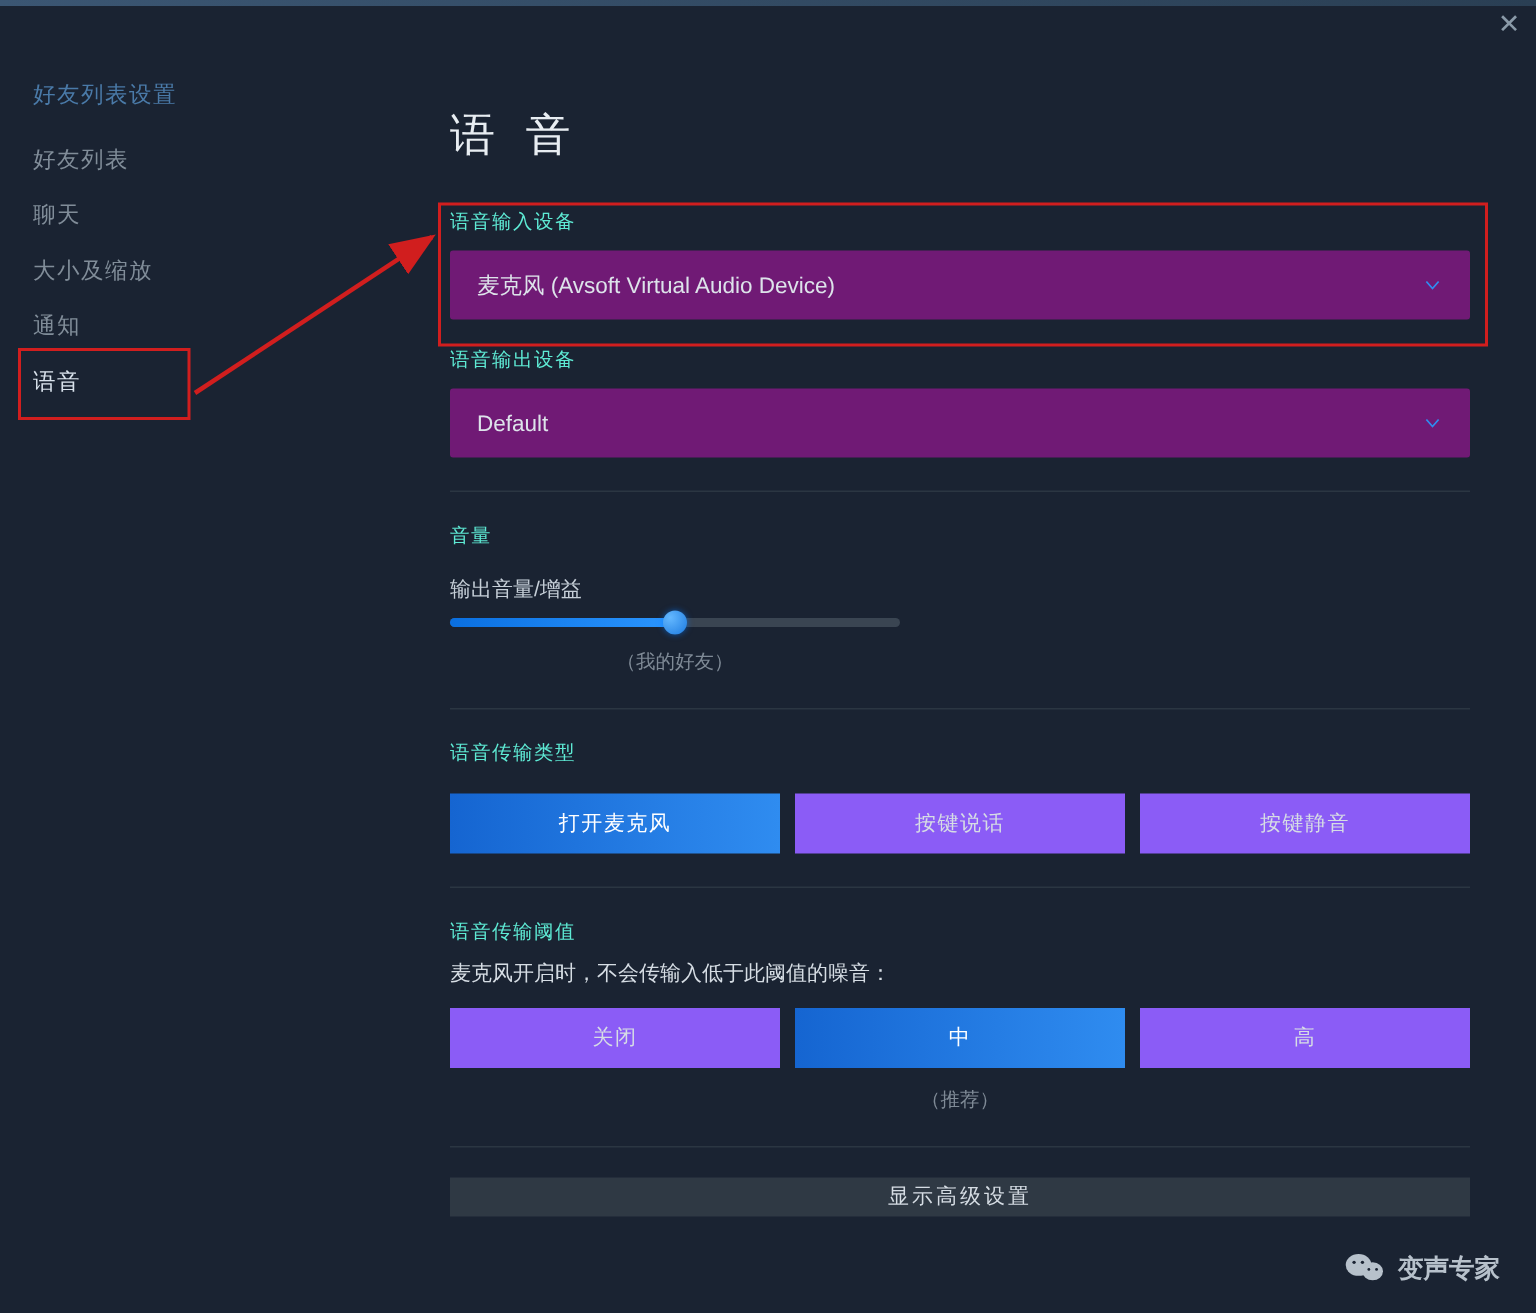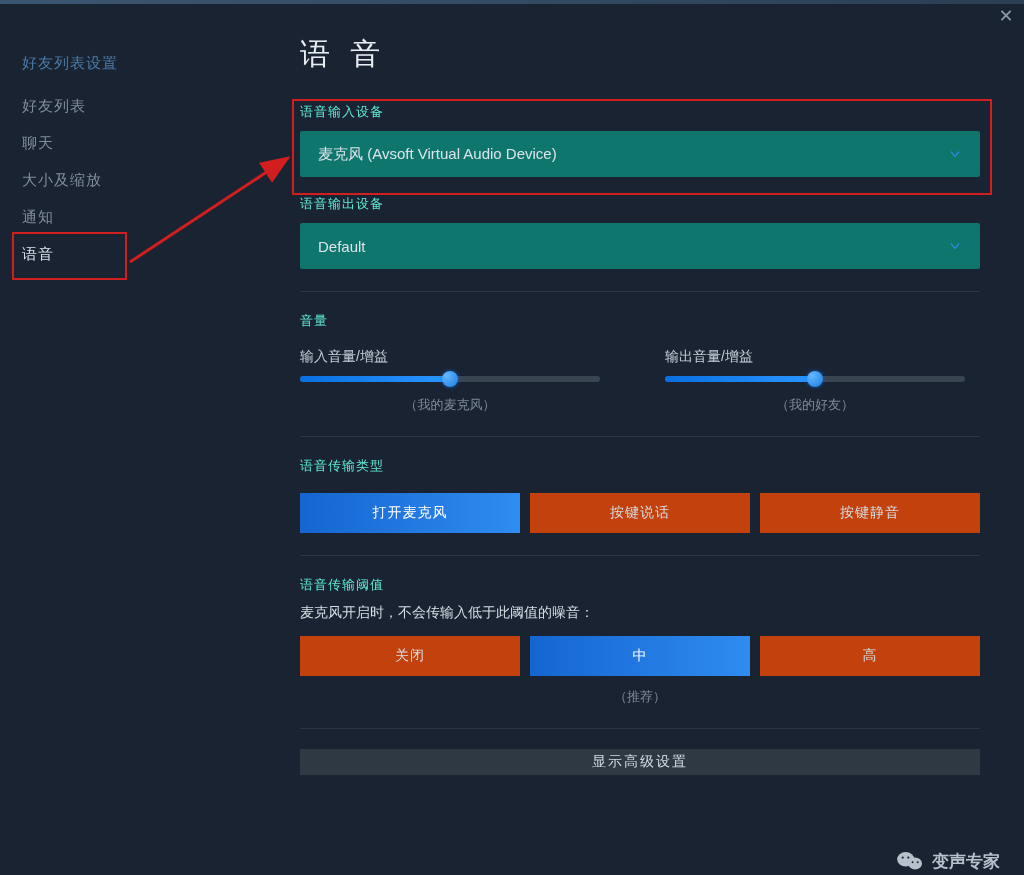--- a/index.html
+++ b/index.html
@@ -63,38 +63,39 @@
     width: 115px;
     height: 48px;
     pointer-events: none;
   }
 
   
   .main {
     flex: 1;
     padding: 30px 40px 20px 120px;
     position: relative;
+    margin-top: 36px;
   }
   .page-title {
     font-size: 30px;
     color: #e8edf2;
     letter-spacing: 6px;
     margin-bottom: 28px;
     font-weight: 400;
   }
   .section-label {
     font-size: 13px;
     color: #5eead4;
     margin-bottom: 10px;
     letter-spacing: 1px;
   }
   .dropdown {
     width: 680px;
     height: 46px;
-    background: #0f766e;
+    background: #701a75;
     border-radius: 2px;
     display: flex;
     align-items: center;
     justify-content: space-between;
     padding: 0 18px;
     cursor: pointer;
     font-size: 15px;
     color: #dde3ea;
     gap: 20px;
   }
@@ -173,21 +174,21 @@
   
   .seg-row {
     display: flex;
     gap: 10px;
     width: 680px;
     justify-content: center;
   }
   .seg-btn {
     flex: 1;
     height: 40px;
-    background: #c2410c;
+    background: #8b5cf6;
     display: flex;
     align-items: center;
     justify-content: center;
     font-size: 14px;
     color: #d6dde4;
     cursor: pointer;
     letter-spacing: 1px;
   }
   .seg-btn.active {
     background: linear-gradient(90deg, #1565d1, #2f8cf0);
@@ -228,21 +229,21 @@
     pointer-events: none;
     left: 120px;
     top: 152px;
     width: 180px;
     height: 120px;
   }
 
   
   .watermark {
     position: absolute;
-    bottom: 2px;
+    bottom: 18px;
     right: 24px;
     display: flex;
     align-items: center;
     gap: 8px;
     color: #b7c1cb;
     font-size: 17px;
     font-weight: 600;
   }
   .watermark-bubble {
     width: 28px;
@@ -294,28 +295,20 @@
         <svg viewBox="0 0 24 24">
             <path d="M5 8l7 8 7-8" fill="none" stroke="#2f8cf0" stroke-width="2"></path>
           </svg>
       </span>
     </div>
 
     <div class="divider"></div>
 
     <div class="section-label">音量</div>
     <div class="volume-row block-gap-sm">
-      <div class="volume-col">
-        <div class="vol-label">输入音量/增益</div>
-        <div class="slider-track">
-          <div class="slider-fill" style="width:50%"></div>
-          <div class="slider-handle" style="left:50%"></div>
-        </div>
-        <div class="vol-sub">（我的麦克风）</div>
-      </div>
       <div class="volume-col">
         <div class="vol-label">输出音量/增益</div>
         <div class="slider-track">
           <div class="slider-fill" style="width:50%"></div>
           <div class="slider-handle" style="left:50%"></div>
         </div>
         <div class="vol-sub">（我的好友）</div>
       </div>
     </div>
 

